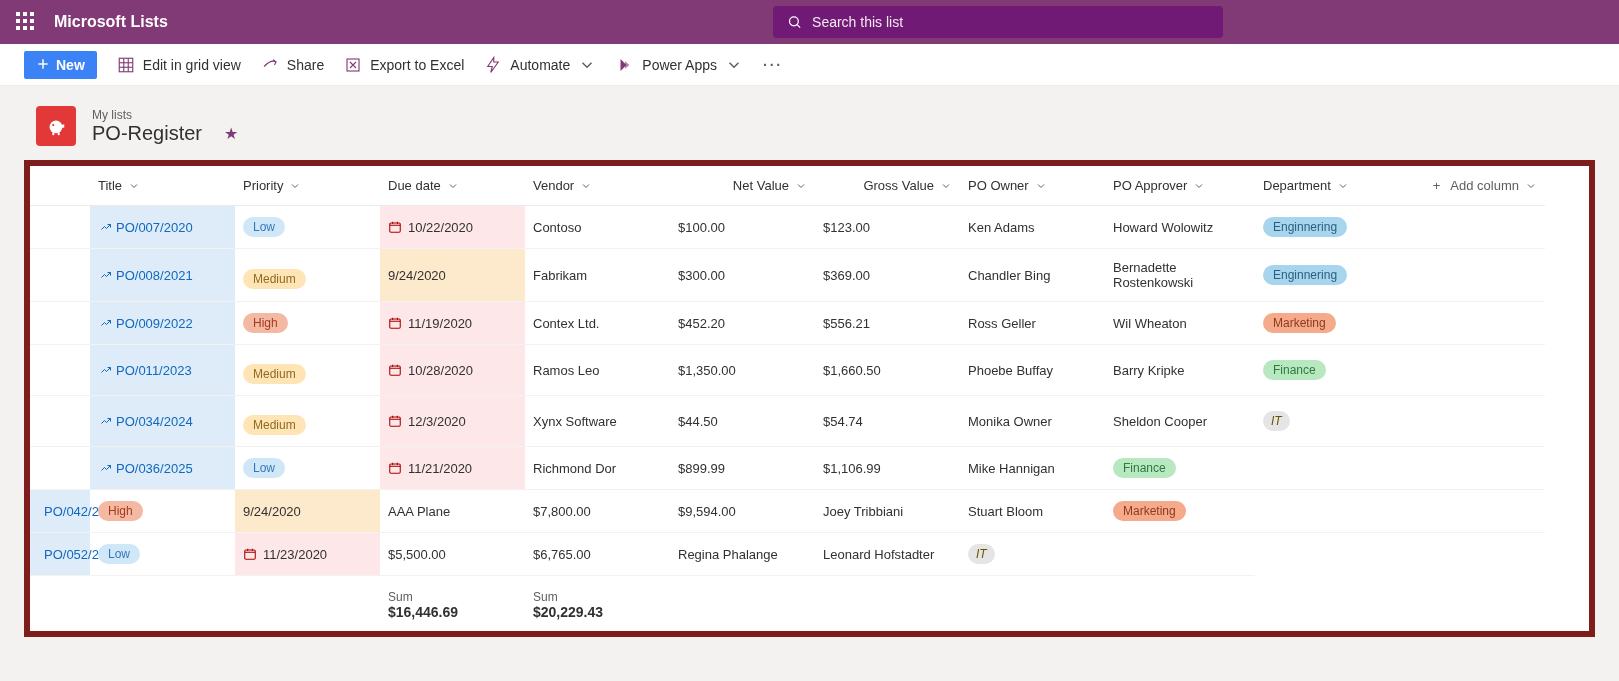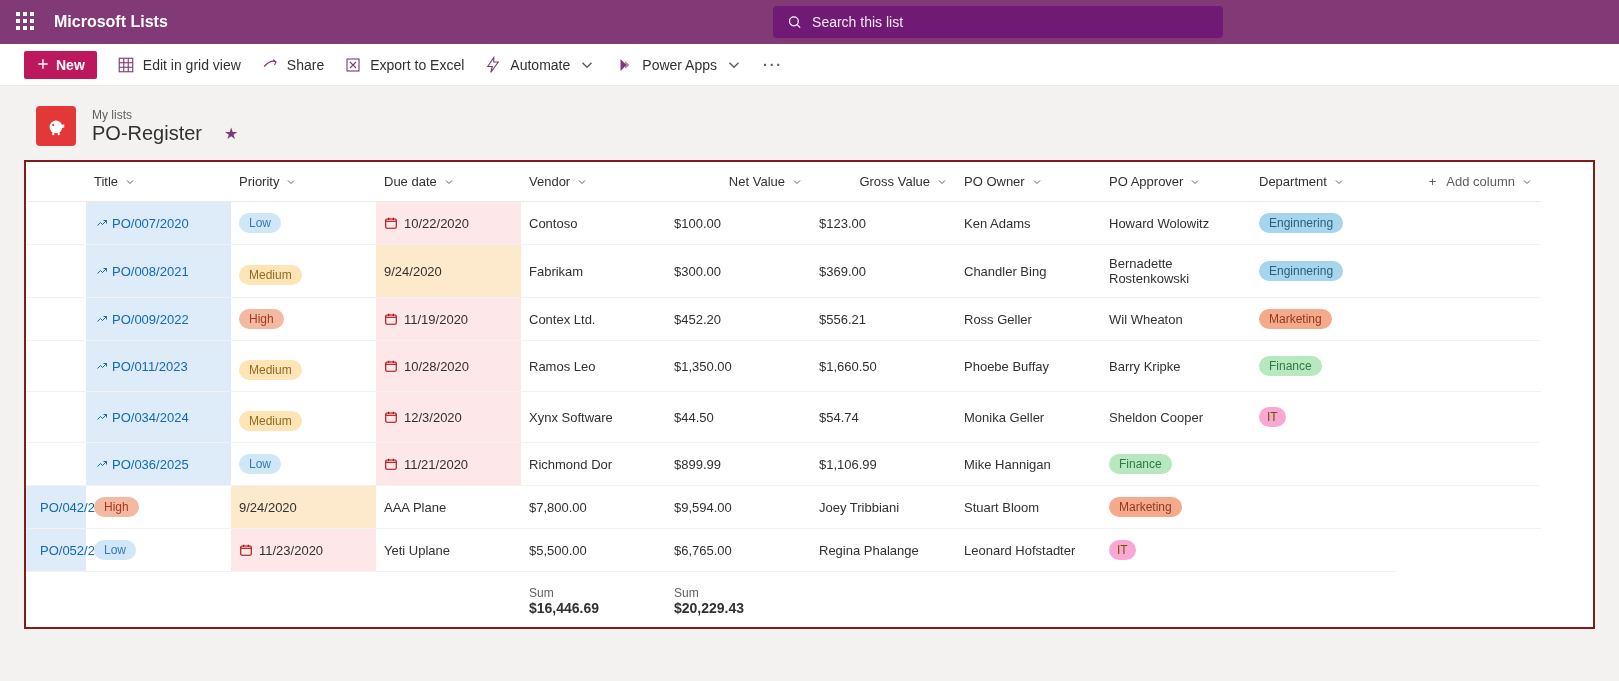--- a/index.html
+++ b/index.html
@@ -9,36 +9,36 @@
   .waffle { width: 20px; height: 20px; display: grid; grid-template-columns: repeat(3,4px); grid-template-rows: repeat(3,4px); gap: 3px; margin-right: 18px; cursor: pointer; }
   .waffle div { background: #fff; }
   .app-title { font-weight: 600; font-size: 16px; }
   .search-wrap { margin-left: auto; margin-right: 380px; }
   .search-box { width: 450px; height: 32px; background: #701a75; border: none; border-radius: 4px; display: flex; align-items: center; padding: 0 14px; color: #fff; }
   .search-box input { background: transparent; border: none; outline: none; color: #fff; font-size: 14px; width: 100%; margin-left: 10px; }
   .search-box input::placeholder { color: #f3e9f1; }
   .search-icon { width: 16px; height: 16px; }
   
   .toolbar { background: #fff; height: 42px; display: flex; align-items: center; padding: 0 24px; gap: 20px; border-bottom: 1px solid #edebe9;}
-  .btn-new { background: #be185d; color: #fff; border-radius: 2px; padding: 6px 12px; display: flex; align-items: flex-start; gap: 6px; cursor: pointer; font-size: 14px; font-weight: 600;}
+  .btn-new { background: #3b82f6; color: #fff; border-radius: 2px; padding: 6px 12px; display: flex; align-items: flex-start; gap: 6px; cursor: pointer; font-size: 14px; font-weight: 600;}
   .tbtn { display: flex; align-items: center; gap: 8px; cursor: pointer; color: #323130; font-size: 14px; }
   .tbtn svg { width: 18px; height: 18px; }
   .tbtn .accent { color: #823a76; }
   .chev { width: 12px; height: 12px; }
   .more { color: #605e5c; letter-spacing: 2px; font-weight: bold; cursor: pointer; }
   
   .list-header-area { display: flex; align-items: center; padding: 20px 36px 14px 36px; gap: 16px; }
   .list-icon { width: 40px; height: 40px; background: #e23838; border-radius: 4px; display: flex; align-items: center; justify-content: center; }
   .list-icon svg { width: 22px; height: 22px; fill: #fff; }
   .breadcrumb { font-size: 12px; color: #605e5c; }
   .list-title-row { display: flex; align-items: center; gap: 22px; }
   .list-title { font-size: 20px; font-weight: 400; color: #323130; }
   .star { color: #823a76; font-size: 16px; }
   
-  .table-wrap { margin: 0 24px; background: #fff; border: 2px solid #7f1d1d; overflow: hidden; }
+  .table-wrap { margin: 0 24px; background: #fff; border: 6px solid #7f1d1d; overflow: hidden; }
   .grid { display: grid; grid-template-columns: 60px 145px 145px 145px 145px 145px 145px 145px 150px 145px 145px; font-size: 13px; }
   .hdr { padding: 12px 8px; font-weight: 400; color: #323130; border-bottom: 1px solid #edebe9; display: flex; align-items: center; gap: 6px; cursor: pointer; background: #fff; }
   .hdr.first { }
   .hdr.right { justify-content: flex-end; }
   .hdr.add { color: #605e5c; }
   .hdr .chev { color: #605e5c; }
   .cell { padding: 11px 8px; border-bottom: 1px solid #f3f2f1; color: #323130; font-size: 13px; display: flex; align-items: center; }
   .title-cell { background: #deecf9; color: #1068bf; font-size: 13px; display: flex; align-items: center; gap: 4px; padding-left: 10px;}
   .title-cell svg { width: 12px; height: 12px; }
   .date-cell { display: flex; align-items: center; gap: 6px; }
@@ -46,21 +46,21 @@
   .date-cell.late { background: #fde7e9; }
   .cal-icon { width: 14px; height: 14px; color: #a80000; }
   .pill { display: inline-block; padding: 3px 10px; border-radius: 12px; font-size: 12px; }
   .pill.low { background: #d0e7f8; color: #3478b7; }
   .pill.medium { background: #ffe5b6; color: #8f6a1f; margin-top: 8px; }
   .pill.high { background: #f4b9a2; color: #a73a1c; }
   .dept { display: inline-block; padding: 3px 10px; border-radius: 12px; font-size: 12px; }
   .dept.eng { background: #a6d5ed; color: #2c607e; }
   .dept.mkt { background: #f5aa8c; color: #8f3a1c; }
   .dept.fin { background: #b7e8c0; color: #2e7a3f; }
-  .dept.it { background: #f9a8d4; color: #6b5500; padding: 3px 8px;}
+  .dept.it { background: #e5e5e5; color: #6b5500; padding: 3px 8px; font-style: italic;}
   .sum-label { font-size: 12px; color: #605e5c; }
   .sum-val { font-size: 14px; font-weight: 600; color: #323130; }
   .sum-stack { display: flex; flex-direction: column; align-items: flex-start; text-align: center; }
 </style>
 </head>
 <body>
 
 <div class="top-header">
   <div class="waffle">
     <div></div>
@@ -349,21 +349,21 @@
           <rect x="3" y="5" width="18" height="16" rx="2"></rect>
           <line x1="3" y1="9" x2="21" y2="9"></line>
           <line x1="8" y1="3" x2="8" y2="7"></line>
           <line x1="16" y1="3" x2="16" y2="7"></line>
         </svg>
         <span>12/3/2020</span>
       </div>
       <div class="cell">Xynx Software</div>
       <div class="cell">$44.50</div>
       <div class="cell">$54.74</div>
-      <div class="cell">Monika Geller</div>
+      <div class="cell">Monika Owner</div>
       <div class="cell">Sheldon Cooper</div>
       <div class="cell">
         <span class="dept it">IT</span>
       </div>
       <div class="cell"></div>
       <div class="cell"></div>
       <div class="cell title-cell">
         <svg viewBox="0 0 24 24" fill="none" stroke="#1068bf" stroke-width="2">
           <polyline points="3 17 9 11 13 15 21 7"></polyline>
           <polyline points="15 7 21 7 21 13"></polyline>
@@ -426,21 +426,20 @@
       </div>
       <div class="cell date-cell late">
         <svg class="cal-icon" viewBox="0 0 24 24" fill="none" stroke="#a80000" stroke-width="1.8">
           <rect x="3" y="5" width="18" height="16" rx="2"></rect>
           <line x1="3" y1="9" x2="21" y2="9"></line>
           <line x1="8" y1="3" x2="8" y2="7"></line>
           <line x1="16" y1="3" x2="16" y2="7"></line>
         </svg>
         <span>11/23/2020</span>
       </div>
-      <div class="cell">Yeti Uplane</div>
       <div class="cell">$5,500.00</div>
       <div class="cell">$6,765.00</div>
       <div class="cell">Regina Phalange</div>
       <div class="cell">Leonard Hofstadter</div>
       <div class="cell">
         <span class="dept it">IT</span>
       </div>
       <div class="cell"></div>
       <div class="cell" style="border-bottom: none; padding-top: 14px; background: rgb(255, 255, 255);"></div>
       <div class="cell" style="border-bottom: none; padding-top: 14px; background: rgb(255, 255, 255);"></div>

